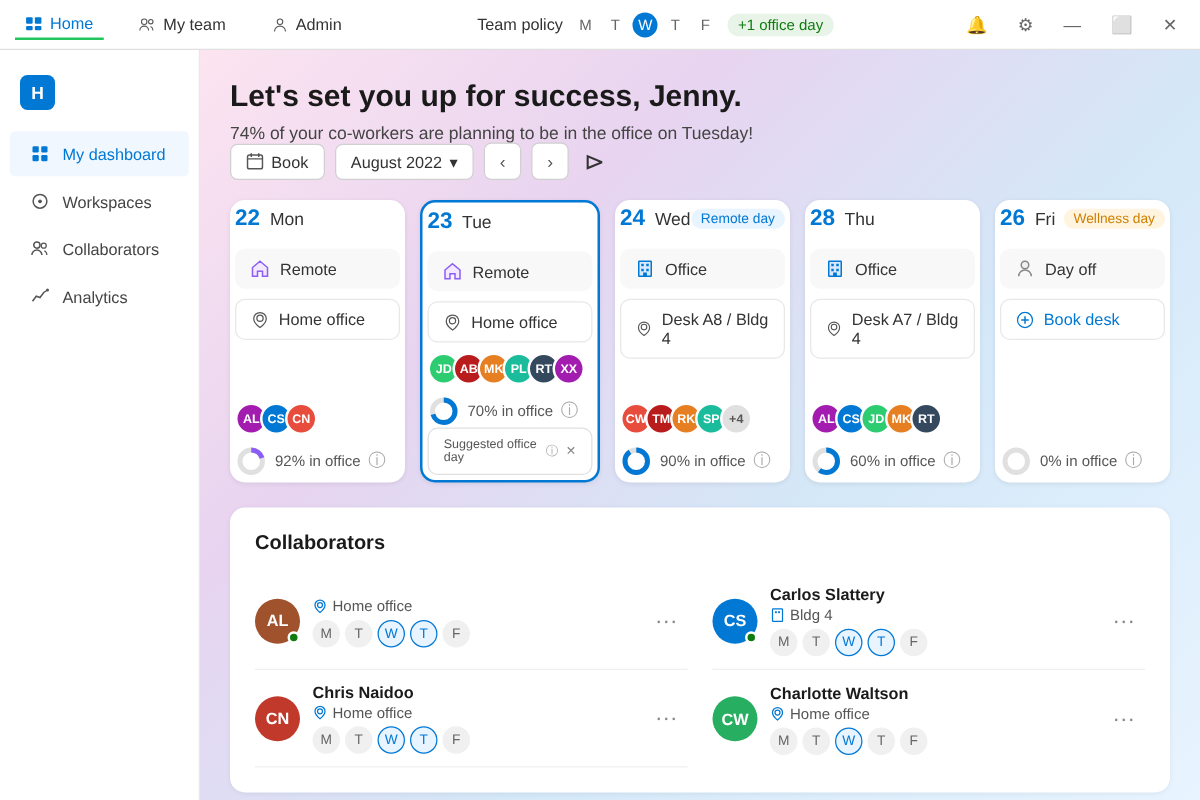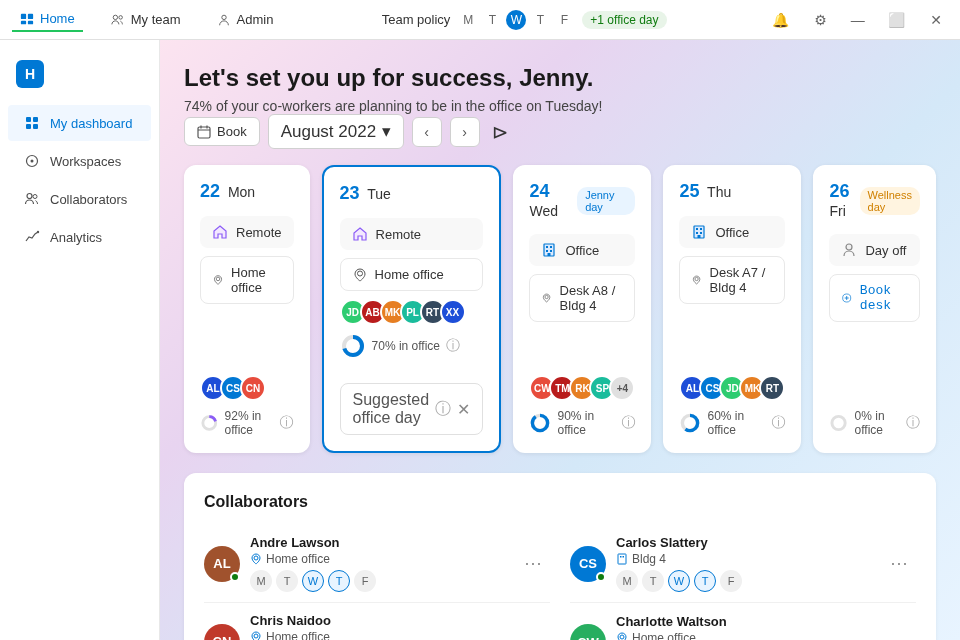--- a/index.html
+++ b/index.html
@@ -63,34 +63,34 @@
 
     
     .calendar-controls { display: flex; align-items: center; gap: 8px; margin-bottom: 16px; }
     .today-btn {
       display: flex; align-items: center; gap: 6px;
       background: white; border: 1px solid #d0d0d0; border-radius: 6px;
       padding: 6px 12px; font-size: 13px; cursor: pointer; color: #333;
     }
     .month-select {
       background: white; border: 1px solid #d0d0d0; border-radius: 6px;
-      padding: 6px 12px; font-size: 17px; cursor: pointer; color: #333;
+      padding: 6px 12px; font-size: 13px; cursor: pointer; color: #333;
       display: flex; align-items: center; gap: 6px;
     }
     .nav-btn {
       background: white; border: 1px solid #d0d0d0; border-radius: 6px;
       width: 30px; height: 30px; cursor: pointer; display: flex; align-items: center; justify-content: center;
       font-size: 14px; color: #555;
     }
     .filter-icon { font-size: 20px; color: #333; cursor: pointer; margin-left: 4px; }
 
     
     .day-cards { display: flex; gap: 12px; margin-bottom: 20px; }
     .day-card {
-      background: white; border-radius: 12px; padding: 16px;
+      background: white; border-radius: 12px; padding: 4px;
       flex: 1; min-height: 220px; display: flex; flex-direction: column;
       box-shadow: 0 1px 4px rgba(0,0,0,0.08); position: relative;
     }
     .day-card.highlighted { border: 2px solid #0078d4; }
     .day-header { display: flex; align-items: center; justify-content: space-between; margin-bottom: 14px; }
     .day-number { font-size: 18px; font-weight: 700; color: #0078d4; }
     .day-name { font-size: 14px; font-weight: 500; color: #333; margin-left: 4px; }
     .day-badge {
       font-size: 11px; padding: 2px 8px; border-radius: 10px; font-weight: 500;
     }
@@ -120,21 +120,21 @@
     .avatar-circle:first-child { margin-left: 0; }
     .avatar-more { background: #e0e0e0; color: #555; font-size: 10px; }
 
     .in-office-row { display: flex; align-items: center; gap: 6px; font-size: 12px; color: #555; }
 
     
     .book-desk {
       display: flex; align-items: center; gap: 8px;
       border-radius: 8px; padding: 8px 12px;
       margin-bottom: 8px; font-size: 13px; color: #333;
-      border: 1px solid #e8e8e8; cursor: pointer; font-family: Liberation Mono, monospace;
+      border: 1px solid #e8e8e8; cursor: pointer;
     }
 
     
     .collaborators-section {
       background: white; border-radius: 12px; padding: 20px;
       box-shadow: 0 1px 4px rgba(0,0,0,0.06);
     }
     .section-title { font-size: 16px; font-weight: 600; color: #1a1a1a; margin-bottom: 14px; }
     .collab-row {
       display: flex; align-items: center; padding: 10px 0; border-bottom: 1px solid #f0f0f0;
@@ -147,21 +147,21 @@
     .collab-name { font-size: 13px; font-weight: 600; color: #1a1a1a; }
     .collab-location { display: flex; align-items: center; gap: 4px; font-size: 12px; color: #555; margin-top: 2px; }
     .collab-days { display: flex; gap: 4px; margin-top: 4px; }
     .collab-day { width: 22px; height: 22px; border-radius: 50%; display: flex; align-items: center; justify-content: center; font-size: 11px; font-weight: 500; color: #666; background: #f0f0f0; }
     .collab-day.today-day { background: #e8f4ff; color: #0078d4; border: 1px solid #0078d4; }
     .more-btn { background: none; border: none; cursor: pointer; font-size: 18px; color: #888; padding: 4px 8px; }
 
     .collab-grid { display: grid; grid-template-columns: 1fr 1fr; gap: 0 20px; }
 
     
-    .av1 { background: #1d4ed8; }
+    .av1 { background: #a21caf; }
     .av2 { background: #0078d4; }
     .av3 { background: #e74c3c; }
     .av4 { background: #2ecc71; }
     .av5 { background: #b91c1c; }
     .av6 { background: #e67e22; }
     .av7 { background: #1abc9c; }
     .av8 { background: #34495e; }
   </style>
 </head>
 <body>
@@ -341,31 +341,31 @@
         </div>
         <div class="in-office-row">
           <svg width="26" height="26" viewBox="0 0 26 26">
             <circle cx="13" cy="13" r="9" fill="none" stroke="#e0e0e0" stroke-width="4"></circle>
             <circle cx="13" cy="13" r="9" fill="none" stroke="#0078d4" stroke-width="4" stroke-dasharray="56.5" stroke-dashoffset="16.95" transform="rotate(-90 13 13)"></circle>
           </svg>
           <span>70% in office</span>
           <span style="color:#aaa; font-size:14px;">ⓘ</span>
         </div>
 
-        <div style="background:white; border:1px solid #e0e0e0; border-radius:8px; padding:7px 12px; display:flex; align-items:center; gap:6px; font-size:16px; color:#555; margin-top:24px;">
+        <div style="background:white; border:1px solid #e0e0e0; border-radius:8px; padding:7px 12px; display:flex; align-items:center; gap:6px; font-size:10px; color:#555; margin-top:0;">
           <span>Suggested office day</span>
           <span style="color:#aaa;">ⓘ</span>
           <span style="margin-left:auto; cursor:pointer; color:#888;">✕</span>
         </div>
       </div>
 
       <div class="day-card">
         <div class="day-header">
           <div><span class="day-number">24</span><span class="day-name"> Wed</span></div>
-          <div class="day-badge badge-office">Jenny day</div>
+          <div class="day-badge badge-office">Remote day</div>
         </div>
         <div class="status-chip">
           <svg width="16" height="16" viewBox="0 0 16 16">
             <rect x="3" y="2" width="10" height="12" rx="0.5" stroke="#0078d4" stroke-width="1.2" fill="#dbeafe"></rect>
             <rect x="5" y="4" width="2" height="2" fill="#0078d4"></rect>
             <rect x="9" y="4" width="2" height="2" fill="#0078d4"></rect>
             <rect x="5" y="8" width="2" height="2" fill="#0078d4"></rect>
             <rect x="9" y="8" width="2" height="2" fill="#0078d4"></rect>
             <rect x="6.5" y="11" width="3" height="3" fill="#0078d4"></rect>
           </svg>
@@ -390,21 +390,21 @@
             <circle cx="13" cy="13" r="9" fill="none" stroke="#e0e0e0" stroke-width="4"></circle>
             <circle cx="13" cy="13" r="9" fill="none" stroke="#0078d4" stroke-width="4" stroke-dasharray="56.5" stroke-dashoffset="5.65" transform="rotate(-90 13 13)"></circle>
           </svg>
           <span>90% in office</span>
           <span style="color:#aaa; font-size:14px;">ⓘ</span>
         </div>
       </div>
 
       <div class="day-card">
         <div class="day-header">
-          <div><span class="day-number">25</span><span class="day-name"> Thu</span></div>
+          <div><span class="day-number">28</span><span class="day-name"> Thu</span></div>
         </div>
         <div class="status-chip">
           <svg width="16" height="16" viewBox="0 0 16 16">
             <rect x="3" y="2" width="10" height="12" rx="0.5" stroke="#0078d4" stroke-width="1.2" fill="#dbeafe"></rect>
             <rect x="5" y="4" width="2" height="2" fill="#0078d4"></rect>
             <rect x="9" y="4" width="2" height="2" fill="#0078d4"></rect>
             <rect x="5" y="8" width="2" height="2" fill="#0078d4"></rect>
             <rect x="9" y="8" width="2" height="2" fill="#0078d4"></rect>
             <rect x="6.5" y="11" width="3" height="3" fill="#0078d4"></rect>
           </svg>
@@ -468,21 +468,20 @@
     <div class="collaborators-section">
       <div class="section-title">Collaborators</div>
       <div class="collab-grid">
 
         <div class="collab-row">
           <div class="collab-avatar av1" style="background:#a0522d; display:flex; align-items:center; justify-content:center; font-size:13px; font-weight:600; color:white;">
             AL
             <div class="online-dot dot-green"></div>
           </div>
           <div class="collab-info">
-            <div class="collab-name">Andre Lawson</div>
             <div class="collab-location">
               <svg width="12" height="12" viewBox="0 0 12 12">
                 <circle cx="6" cy="5" r="2" stroke="#0078d4" stroke-width="1" fill="none"></circle>
                 <path d="M6 1C3.8 1 2 2.8 2 5C2 7.8 6 11 6 11C6 11 10 7.8 10 5C10 2.8 8.2 1 6 1Z" stroke="#0078d4" stroke-width="1" fill="none"></path>
               </svg>
               <span>Home office</span>
             </div>
             <div class="collab-days">
               <div class="collab-day">M</div>
               <div class="collab-day">T</div>

